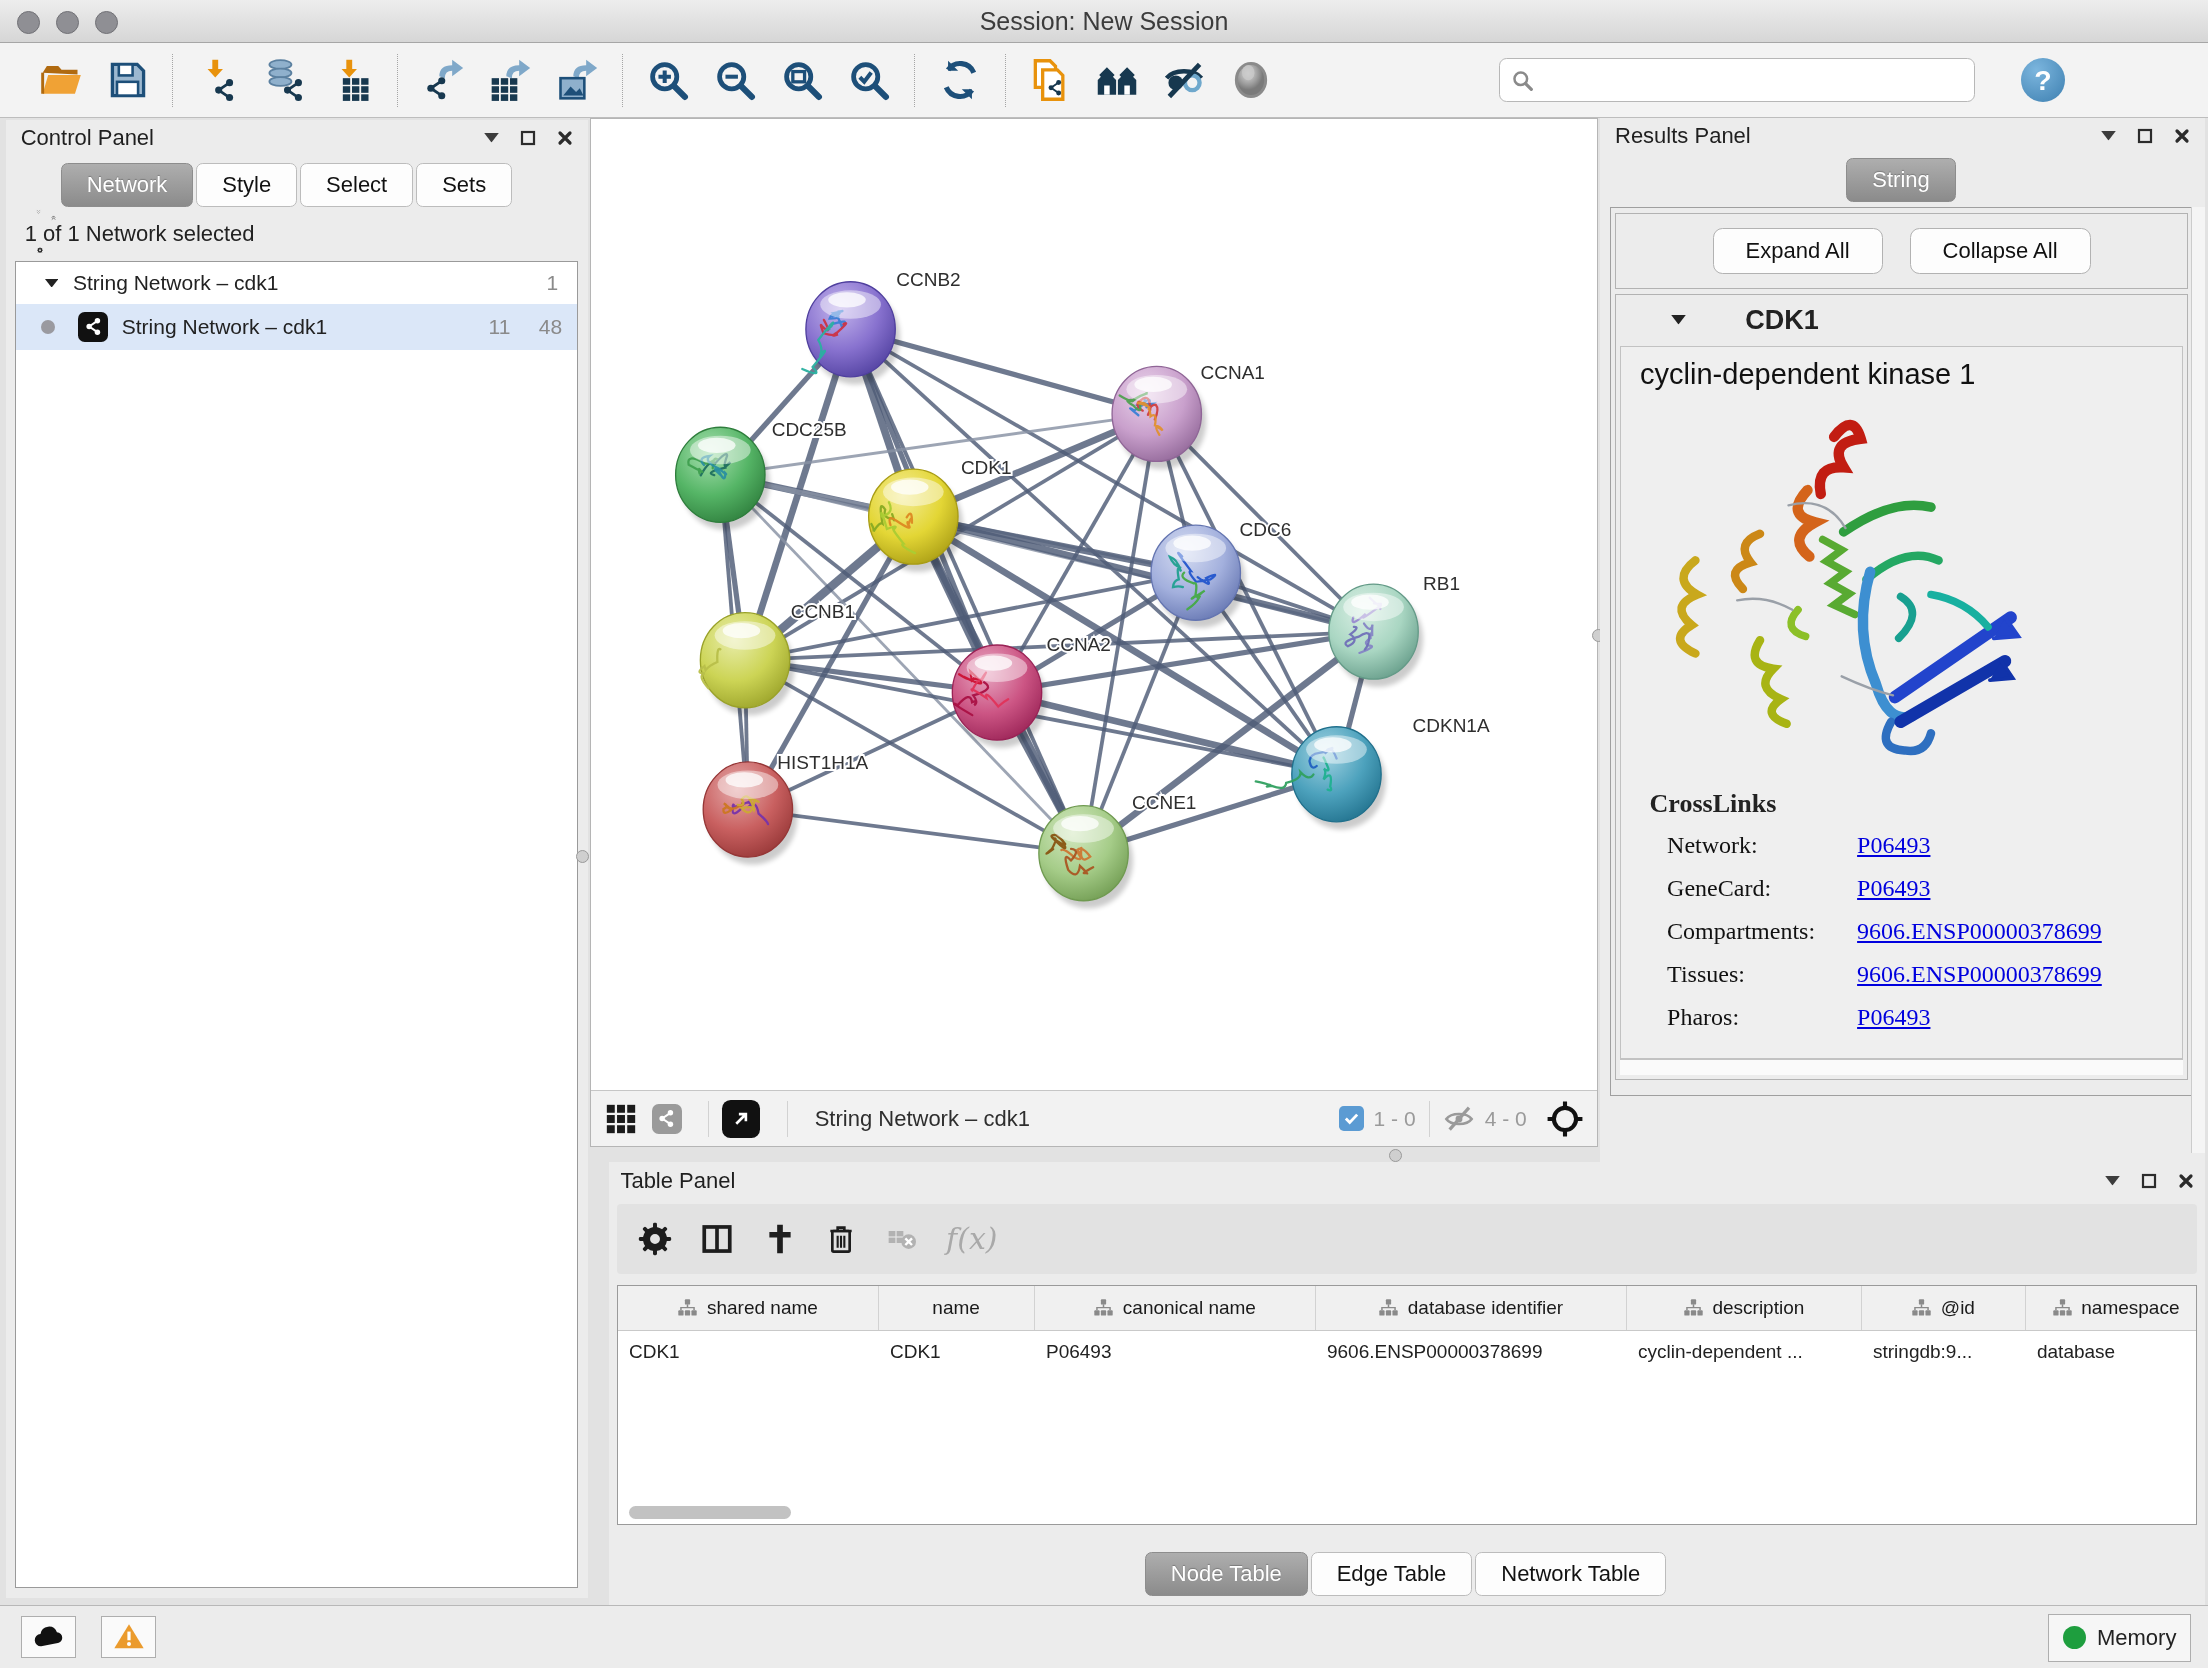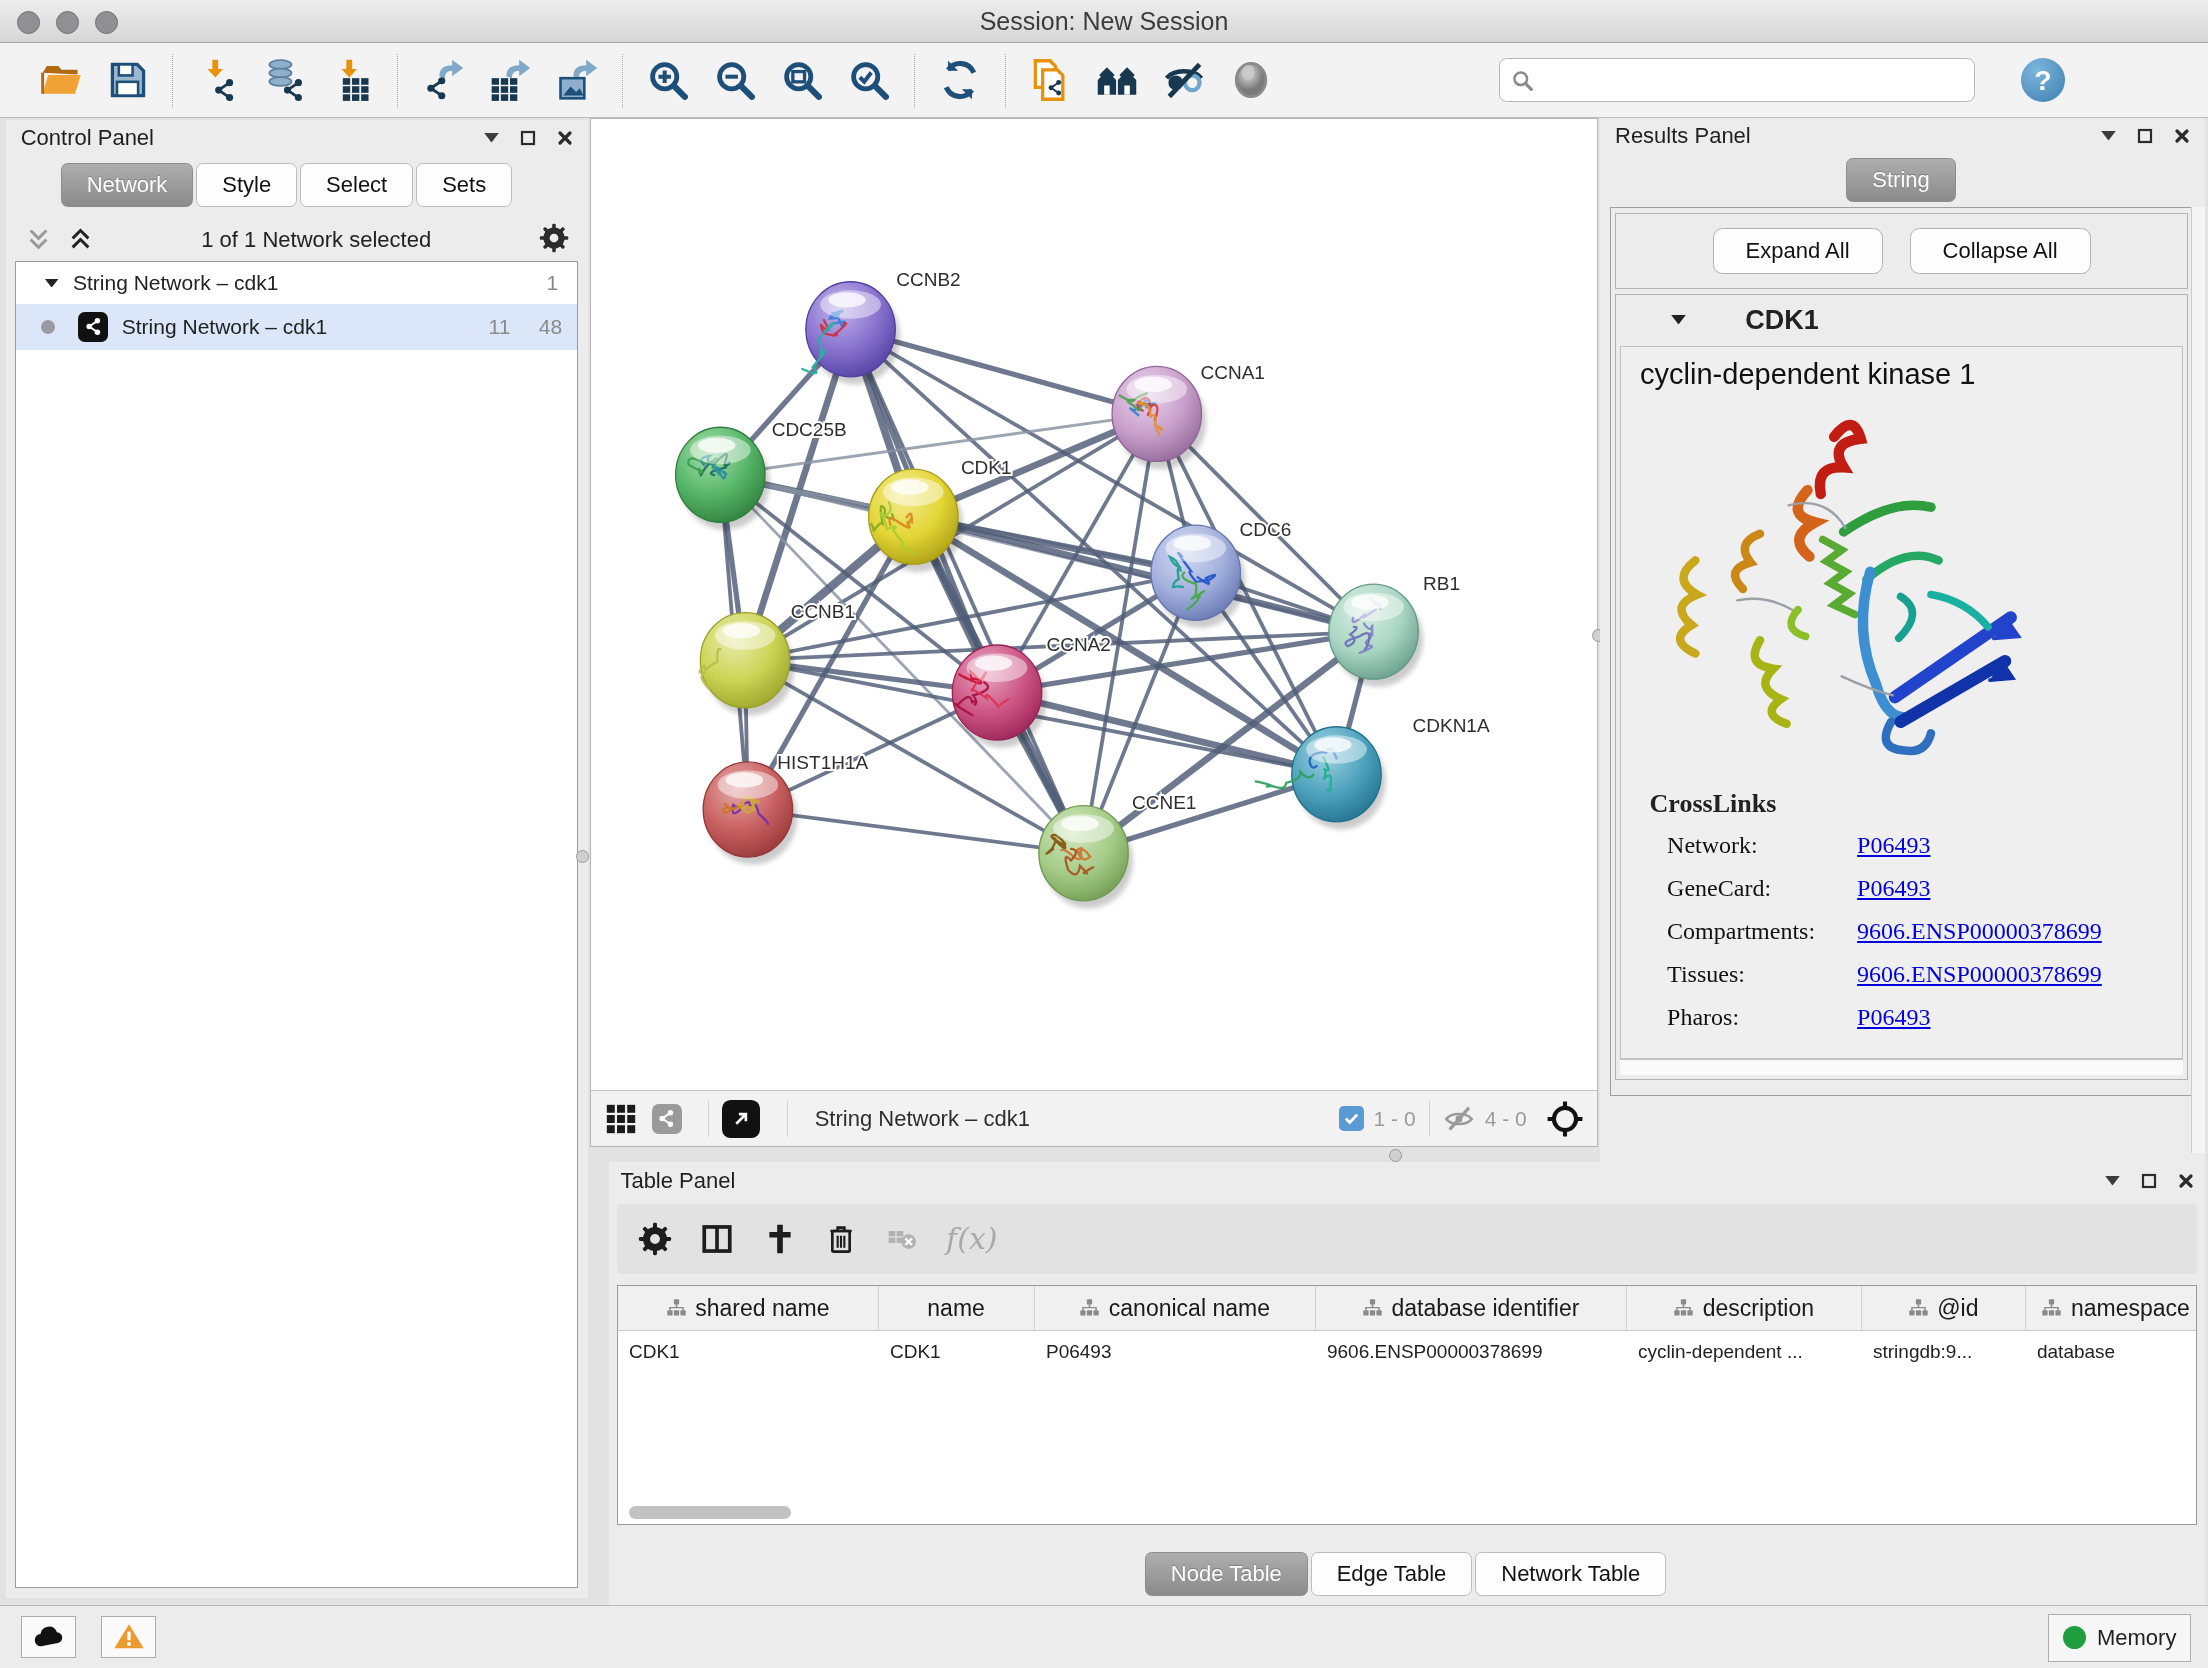--- a/index.html
+++ b/index.html
@@ -30,21 +30,21 @@
   .ptitle{font-size:22px;color:#1f1f1f;}
   .picons{margin-left:auto;display:flex;align-items:center;gap:21px;}
   .tab{height:42px;padding:0 25px;display:flex;align-items:center;background:#fdfdfd;
     border:1px solid #bcbcbc;border-radius:6.7px;margin-right:2.9px;font-size:22px;color:#111;}
   .tab.sel{background:linear-gradient(#aeaeae,#8b8b8b);color:#fff;border-color:#8d8d8d;
     text-shadow:0 -1px 1px rgba(0,0,0,.25);}
   .main{position:absolute;left:0;top:118px;width:2208px;height:1488px;background:#e2e2e2;}
   
   .control-panel{position:absolute;left:5.7px;top:1.9px;width:582px;height:1478px;background:#ececec;}
   .cp-tabs{display:flex;padding-left:55px;margin-top:7.6px;height:46px;}
-  .cp-sub{height:44px;display:flex;align-items:flex-end;padding:0 19px;}
+  .cp-sub{height:44px;display:flex;align-items:flex-start;padding:0 19px;flex-direction:column;}
   .cp-sub .txt{flex:1;text-align:center;font-size:22px;}
   .cp-tree{position:absolute;left:9.5px;right:9.5px;top:141px;bottom:9.5px;background:#fff;
     border:1.9px solid #9a9a9a;}
   .trow{display:flex;align-items:center;font-size:21px;}
   .trow.coll{height:42px;padding-left:28.5px;}
   .trow.net{height:46px;background:#dbe7f8;}
   .count{color:#8a8a8a;margin-left:auto;padding-right:19px;}
   .counts2{color:#8a8a8a;margin-left:auto;display:flex;gap:28.5px;padding-right:15px;}
   .dot-bullet{width:14.3px;height:14.3px;border-radius:50%;background:#9a9aa0;margin:0 23px 0 25px;}
   .share-badge{width:30px;height:30px;border-radius:6.7px;background:#111;display:flex;
@@ -87,21 +87,21 @@
   .rp-vstrip{position:absolute;right:0;top:89px;bottom:9.5px;width:13.3px;background:#f5f5f5;
     border-left:1px solid #cccccc;}
   
   .table-panel{position:absolute;left:609px;top:1044px;width:1596px;height:443px;background:#ececec;}
   .tp-toolbar{margin:3.8px 7.6px 0 7.6px;height:70px;background:#e2e2e2;border-radius:3.8px;
     display:flex;align-items:center;gap:28.5px;padding-left:21px;}
   .fx{font-family:"DejaVu Serif","Liberation Serif",serif;font-style:italic;font-size:30px;color:#a9a9a9;}
   .tp-table{position:relative;margin:11.4px 7.6px 0 7.6px;height:240px;background:#fff;
     border:1.9px solid #9a9a9a;overflow:hidden;box-sizing:border-box;}
   .tp-headrow{display:flex;height:44px;background:#f0f0f0;border-bottom:1px solid #c9c9c9;}
-  .tp-hcell{display:flex;align-items:center;justify-content:center;gap:8.6px;font-size:23px;
+  .tp-hcell{display:flex;align-items:center;justify-content:center;gap:8.6px;font-size:19px;
     color:#1a1a1a;border-right:1px solid #d2d2d2;box-sizing:border-box;overflow:hidden;
     white-space:nowrap;flex:none;}
   .tp-row{display:flex;height:42px;}
   .tp-cell{display:flex;align-items:center;padding-left:11.4px;font-size:19px;box-sizing:border-box;
     overflow:hidden;white-space:nowrap;flex:none;}
   .tp-hthumb{position:absolute;left:11.4px;bottom:4.8px;width:162px;height:13.3px;border-radius:6.7px;
     background:#c2c2c2;}
   .tp-tabs{position:absolute;left:0;right:0;bottom:9.5px;display:flex;justify-content:center;}
   
   .statusbar{position:absolute;left:0;top:1605px;width:2208px;height:63px;background:#ececec;

